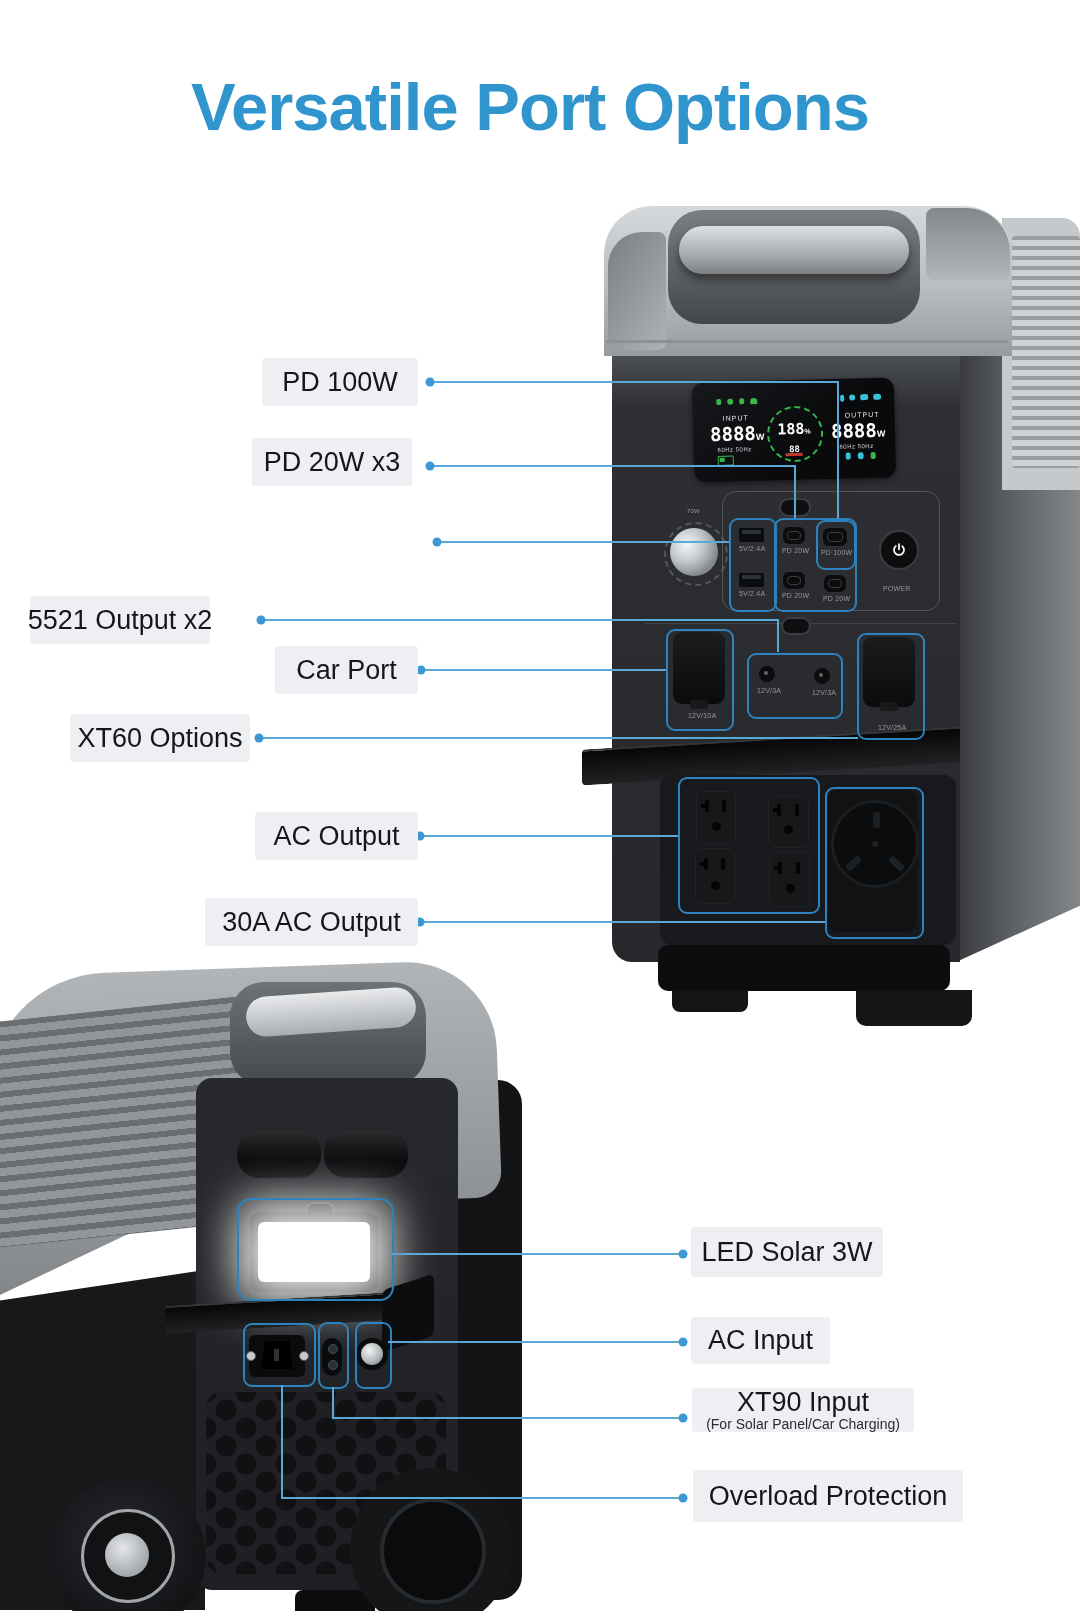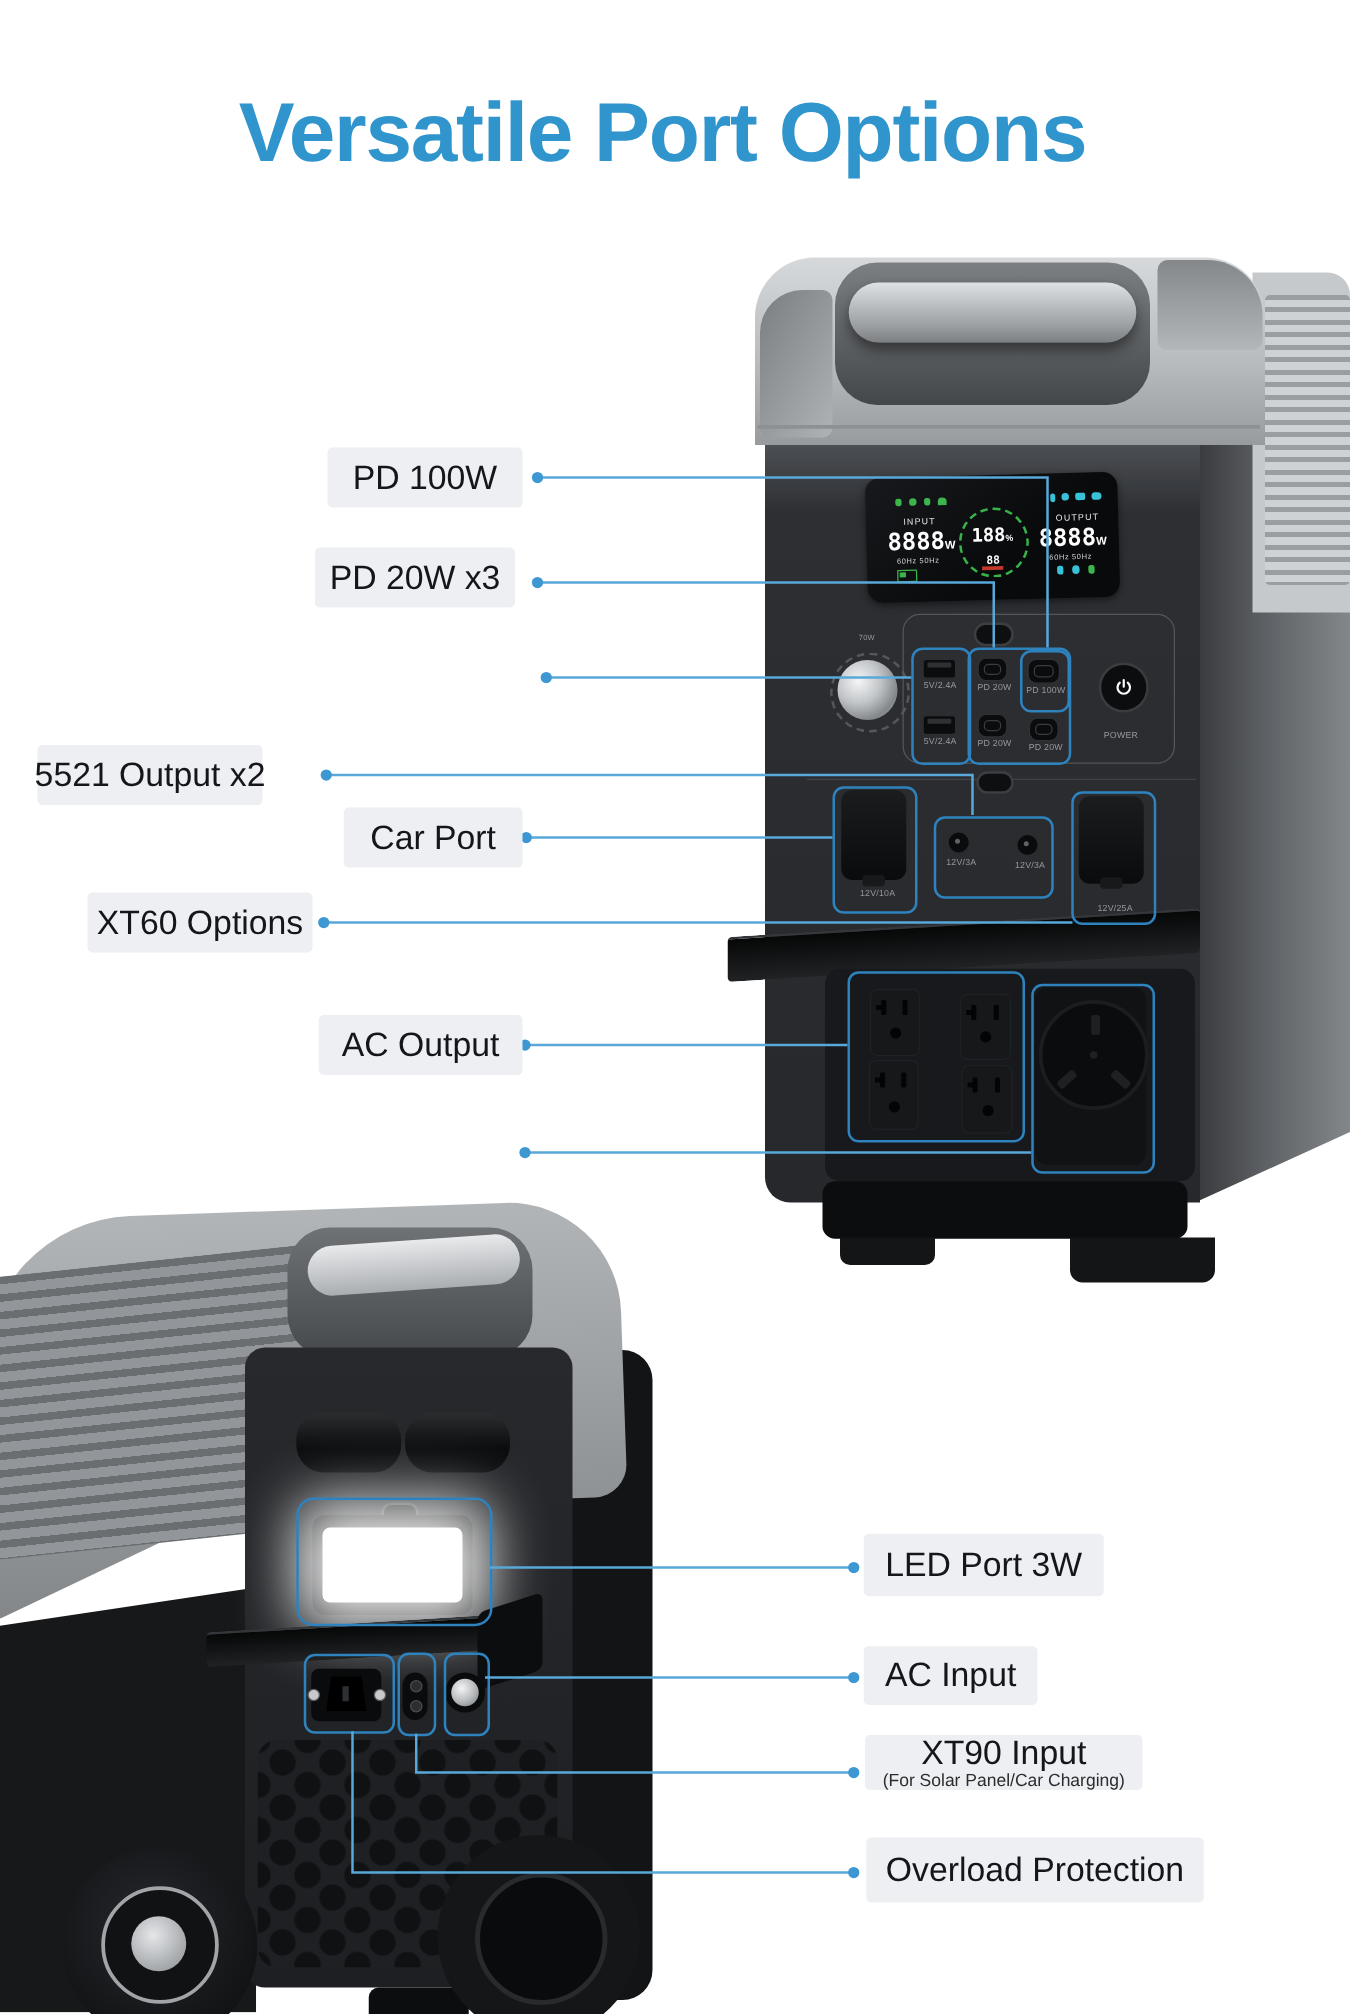--- a/index.html
+++ b/index.html
@@ -366,23 +366,26 @@
     </div>
   <div class="abs callout" style="left:275px;top:606px;width:143px;height:48px">
     <span>Car Port</span>
     </div>
   <div class="abs callout" style="left:70px;top:674px;width:180px;height:48px">
     <span>XT60 Options</span>
     </div>
   <div class="abs callout" style="left:255px;top:772px;width:163px;height:48px">
     <span>AC Output</span>
     </div>
+  <div class="abs callout" style="left:205px;top:858px;width:213px;height:48px">
+    <span>30A AC Output</span>
+    </div>
 
   <div class="abs callout" style="left:691px;top:1187px;width:192px;height:50px">
-    <span>LED Port 3W</span>
+    <span>LED Solar 3W</span>
     </div>
   <div class="abs callout" style="left:691px;top:1277px;width:139px;height:47px">
     <span>AC Input</span>
     </div>
   <div class="abs callout twoline" style="left:692px;top:1348px;width:222px;height:44px">
     <span>XT90 Input</span>
     <span class="sub">(For Solar Panel/Car Charging)</span>
     </div>
   <div class="abs callout" style="left:693px;top:1430px;width:270px;height:52px">
     <span>Overload Protection</span>

